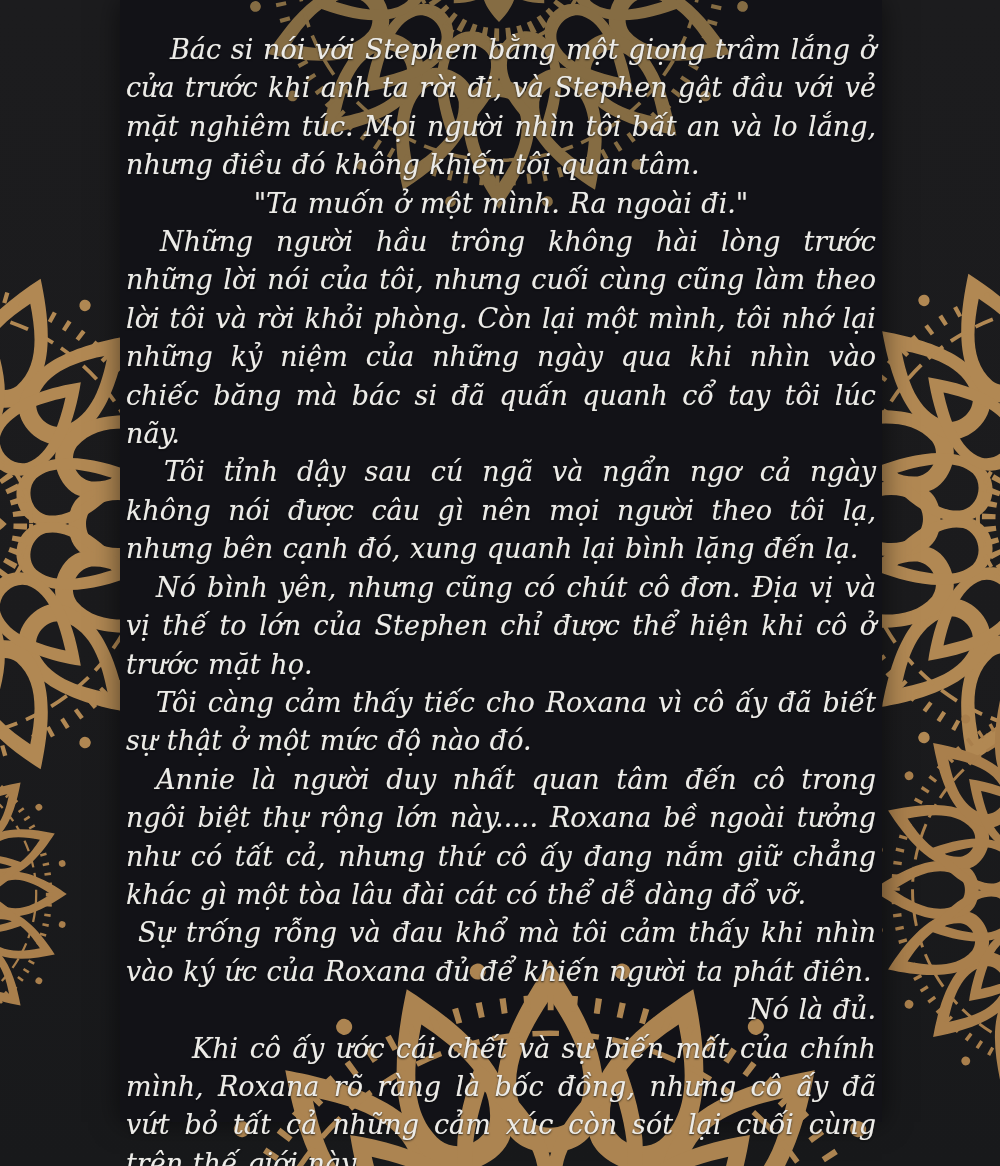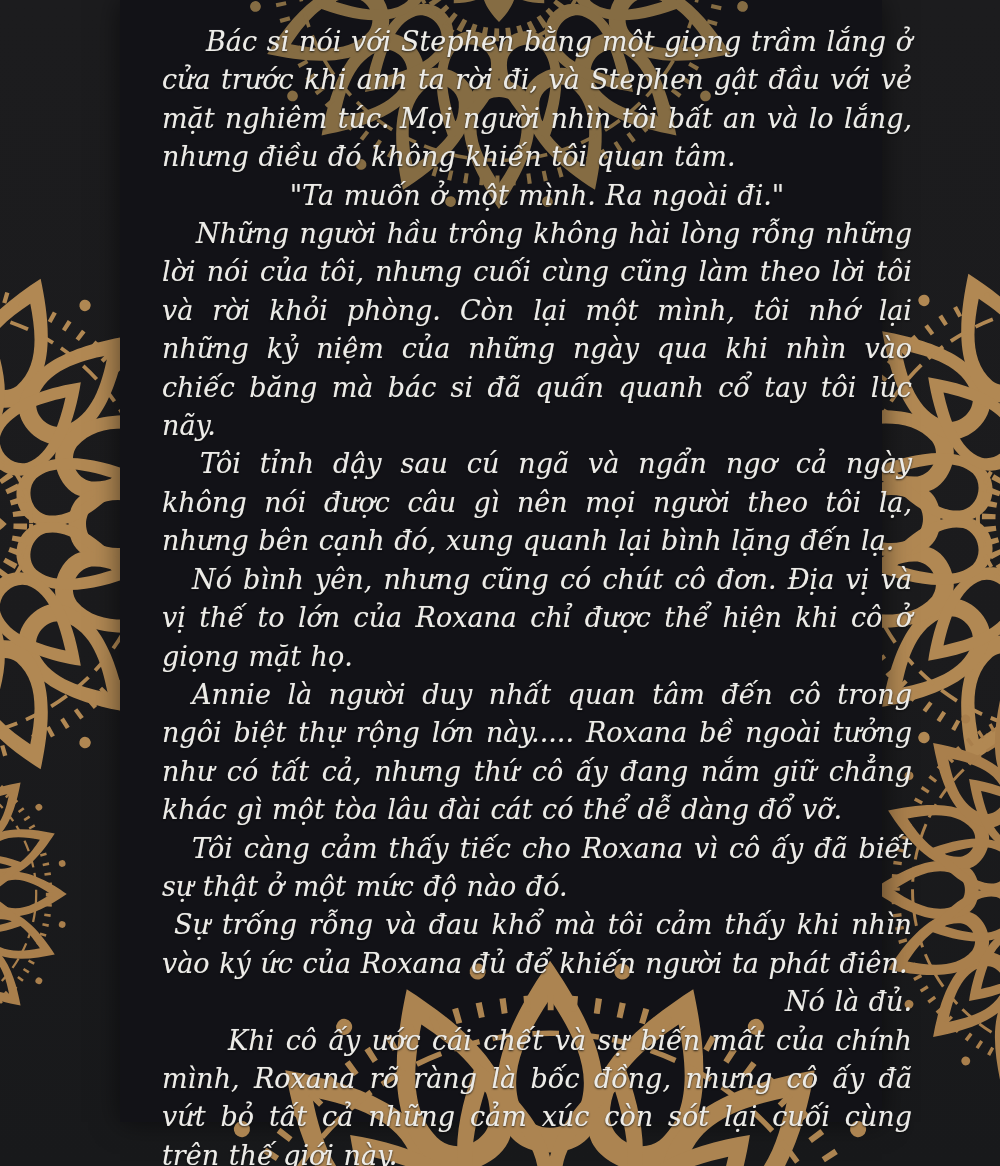--- a/index.html
+++ b/index.html
@@ -19,22 +19,22 @@
   #m-bleft  {left:-252px;top:733px;width:322px;height:322px;color:var(--gold-soft);z-index:1;}
   #m-bright {left:868px;top:678px;width:424px;height:424px;color:var(--gold-soft);z-index:1;}
   
   .panel{
     position:absolute;left:120px;top:0;width:762px;height:1122px;
     background:var(--panel);z-index:2;
     box-shadow:0 0 26px rgba(0,0,0,.55);
   }
   
   .story{
-    position:absolute;left:126px;top:0;width:750px;height:1122px;
-    z-index:4;padding-top:23px;box-sizing:border-box;margin-left:36px;
+    position:absolute;left:126px;top:8px;width:750px;height:1122px;
+    z-index:4;padding-top:23px;box-sizing:border-box;
   }
   .story p{
     margin:0;color:var(--ink);
     font-size:27px;line-height:38.4px;font-style:italic;
     text-shadow:0 0 1px rgba(255,255,255,.38), 0 1px 2px rgba(0,0,0,.8);
     word-spacing:1px;
   }
   .story p.justify{text-align:justify;text-align-last:left;}
   .story p.center{text-align:center;}
 </style>
@@ -409,22 +409,22 @@
         <path d="M0,-25 C5,-20 9,-13 5,-7 C2.5,-3 -2.5,-3 -5,-7 C-9,-13 -5,-20 0,-25 Z" fill="currentColor" fill-rule="evenodd" transform="rotate(225)"></path>
         <path d="M0,-25 C5,-20 9,-13 5,-7 C2.5,-3 -2.5,-3 -5,-7 C-9,-13 -5,-20 0,-25 Z" fill="currentColor" fill-rule="evenodd" transform="rotate(270)"></path>
         <path d="M0,-25 C5,-20 9,-13 5,-7 C2.5,-3 -2.5,-3 -5,-7 C-9,-13 -5,-20 0,-25 Z" fill="currentColor" fill-rule="evenodd" transform="rotate(315)"></path>
         <circle r="6" fill="none" stroke="currentColor" stroke-width="3"></circle>
       </g>
     </svg>
 
   <div class="story">
       <p class="justify" style="text-indent: 44px;">Bác si nói với Stephen bằng một giọng trầm lắng ở cửa trước khi anh ta rời đi, và Stephen gật đầu với vẻ mặt nghiêm túc. Mọi người nhìn tôi bất an và lo lắng, nhưng điều đó không khiến tôi quan tâm.</p>
       <p class="center" style="text-indent: 0px;">"Ta muốn ở một mình. Ra ngoài đi."</p>
-      <p class="justify" style="text-indent: 34px;">Những người hầu trông không hài lòng rỗng những lời nói của tôi, nhưng cuối cùng cũng làm theo lời tôi và rời khỏi phòng. Còn lại một mình, tôi nhớ lại những kỷ niệm của những ngày qua khi nhìn vào chiếc băng mà bác si đã quấn quanh cổ tay tôi lúc nãy.</p>
+      <p class="justify" style="text-indent: 34px;">Những người hầu trông không hài lòng trước những lời nói của tôi, nhưng cuối cùng cũng làm theo lời tôi và rời khỏi phòng. Còn lại một mình, tôi nhớ lại những kỷ niệm của những ngày qua khi nhìn vào chiếc băng mà bác si đã quấn quanh cổ tay tôi lúc nãy.</p>
       <p class="justify" style="text-indent: 38px;">Tôi tỉnh dậy sau cú ngã và ngẩn ngơ cả ngày không nói được câu gì nên mọi người theo tôi lạ, nhưng bên cạnh đó, xung quanh lại bình lặng đến lạ.</p>
-      <p class="justify" style="text-indent: 30px;">Nó bình yên, nhưng cũng có chút cô đơn. Địa vị và vị thế to lớn của Roxana chỉ được thể hiện khi cô ở giọng mặt họ.</p>
+      <p class="justify" style="text-indent: 30px;">Nó bình yên, nhưng cũng có chút cô đơn. Địa vị và vị thế to lớn của Stephen chỉ được thể hiện khi cô ở trước mặt họ.</p>
+      <p class="justify" style="text-indent: 30px;">Tôi càng cảm thấy tiếc cho Roxana vì cô ấy đã biết sự thật ở một mức độ nào đó.</p>
       <p class="justify" style="text-indent: 30px;">Annie là người duy nhất quan tâm đến cô trong ngôi biệt thự rộng lớn này..... Roxana bề ngoài tưởng như có tất cả, nhưng thứ cô ấy đang nắm giữ chẳng khác gì một tòa lâu đài cát có thể dễ dàng đổ vỡ.</p>
-      <p class="justify" style="text-indent: 30px;">Tôi càng cảm thấy tiếc cho Roxana vì cô ấy đã biết sự thật ở một mức độ nào đó.</p>
       <p class="justify" style="text-indent: 12px;">Sự trống rỗng và đau khổ mà tôi cảm thấy khi nhìn vào ký ức của Roxana đủ để khiến người ta phát điên.</p>
       <p class="center" style="text-indent: 0px; text-align: right;">Nó là đủ.</p>
       <p class="justify" style="text-indent: 66px;">Khi cô ấy ước cái chết và sự biến mất của chính mình, Roxana rõ ràng là bốc đồng, nhưng cô ấy đã vứt bỏ tất cả những cảm xúc còn sót lại cuối cùng trên thế giới này.</p>
     </div>
 </div>
 
 </body></html>

